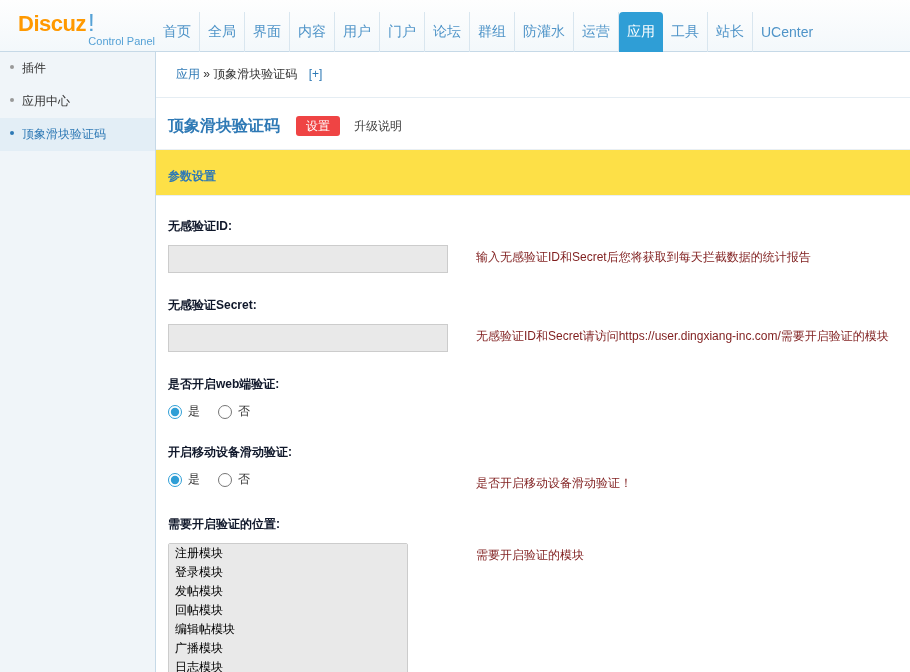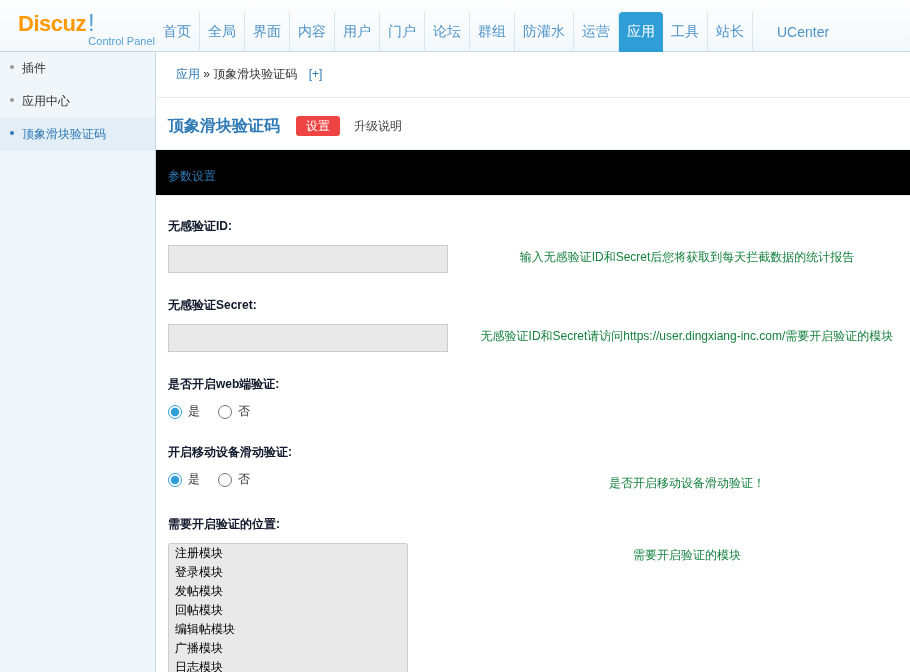--- a/index.html
+++ b/index.html
@@ -6,21 +6,21 @@
     body { font-family: "Microsoft YaHei", Arial, sans-serif; font-size: 12px; color: #333; background: #fff; width: 910px; }
     
     
     .header { display: flex; align-items: flex-end; border-bottom: 1px solid #c6d9e7; background: linear-gradient(#fefefe, #f3f8fb); height: 52px; }
     .logo { width: 155px; padding: 6px 0 4px 18px; }
     .logo-main { font-size: 22px; font-weight: bold; color: #ff9900; letter-spacing: -0.5px; margin-top: 12px; }
     .logo-bang { color: #56a2d6; font-size: 24px; margin-left: 2px; }
     .logo-sub { color: #56a2d6; font-size: 11px; margin-top: -2px; text-align: right; }
     .topnav { display: flex; align-items: stretch; height: 40px; margin-bottom: -1px; }
     .topnav a { display: flex; align-items: center; padding: 0 8px; color: #4f94c8; text-decoration: none; font-size: 14px; border-right: 1px solid #d9e6ef; cursor: pointer; }
-    .topnav a:last-child { border-right: none; margin-left: 16px; }
+    .topnav a:last-child { border-right: none; }
     .topnav a.active { background: #2f9ed6; color: #fff; border-radius: 4px 4px 0 0; border-right: none; }
     
     
     .body { display: flex; min-height: 620px; }
     .sidebar { width: 155px; background: #f0f5f9; }
     .sidebar ul { list-style: none; }
     .sidebar li { padding: 8px 10px 8px 22px; color: #333; cursor: pointer; position: relative; }
     .sidebar li::before { content: ""; position: absolute; left: 10px; top: 13px; width: 4px; height: 4px; border-radius: 50%; background: #999; }
     .sidebar li.active { background: #e3eef6; color: #2e79b5; }
     .sidebar li.active::before { background: #2e79b5; }
@@ -28,28 +28,28 @@
     .main { flex: 1; border-left: 1px solid #c6d9e7; }
     .breadcrumb { padding: 14px 20px; border-bottom: 1px solid #e5edf3; color: #333; }
     .breadcrumb a { color: #2e79b5; text-decoration: none; cursor: pointer; }
     .breadcrumb .plus { color: #2e79b5; margin-left: 8px; cursor: pointer; }
     
     .page-tabs { display: flex; align-items: center; padding: 18px 0 12px 12px; gap: 16px; }
     .page-tabs .title { color: #2e79b5; font-size: 16px; font-weight: bold; }
     .page-tabs .tab { color: #404040; cursor: pointer; }
     .page-tabs .tab.active { background: #ef4444; color: #fff; padding: 3px 10px; border-radius: 3px; }
     
-    .section-title { color: #2e79b5; font-weight: normal; padding: 18px 12px 10px; background: #000000; border-bottom: 1px solid #e9eff3; border-top: 1px solid #e9eff3; }
+    .section-title { color: #2e79b5; font-weight: bold; padding: 18px 12px 10px; background: #fde047; border-bottom: 1px solid #e9eff3; border-top: 1px solid #e9eff3; }
     
     .form { padding: 10px 12px; }
     .form-row { padding: 12px 0; }
     .form-label { font-weight: bold; color: #0f172a; margin-bottom: 10px; }
     .form-body { display: flex; gap: 28px; align-items: flex-start; }
     .form-control { width: 280px; }
-    .form-hint { color: #15803d; flex: 1; padding-top: 4px; text-align: center; }
+    .form-hint { color: #7f1d1d; flex: 1; padding-top: 4px; }
     input.text { width: 100%; height: 28px; padding: 4px 6px; background: #e9e9e9; border: 1px solid #ccc; }
     .radio-group { display: flex; gap: 18px; align-items: center; }
     .radio-opt { display: flex; align-items: center; gap: 6px; color: #333; }
     .radio-opt input { accent-color: #2f9ed6; width: 14px; height: 14px; }
     select.multi { width: 240px; height: 170px; background: #e9e9e9; border: 1px solid #ccc; font-family: inherit; font-size: 12px; }
     select.multi option { padding: 1px 6px; }
     
     
   </style>
 </head>

